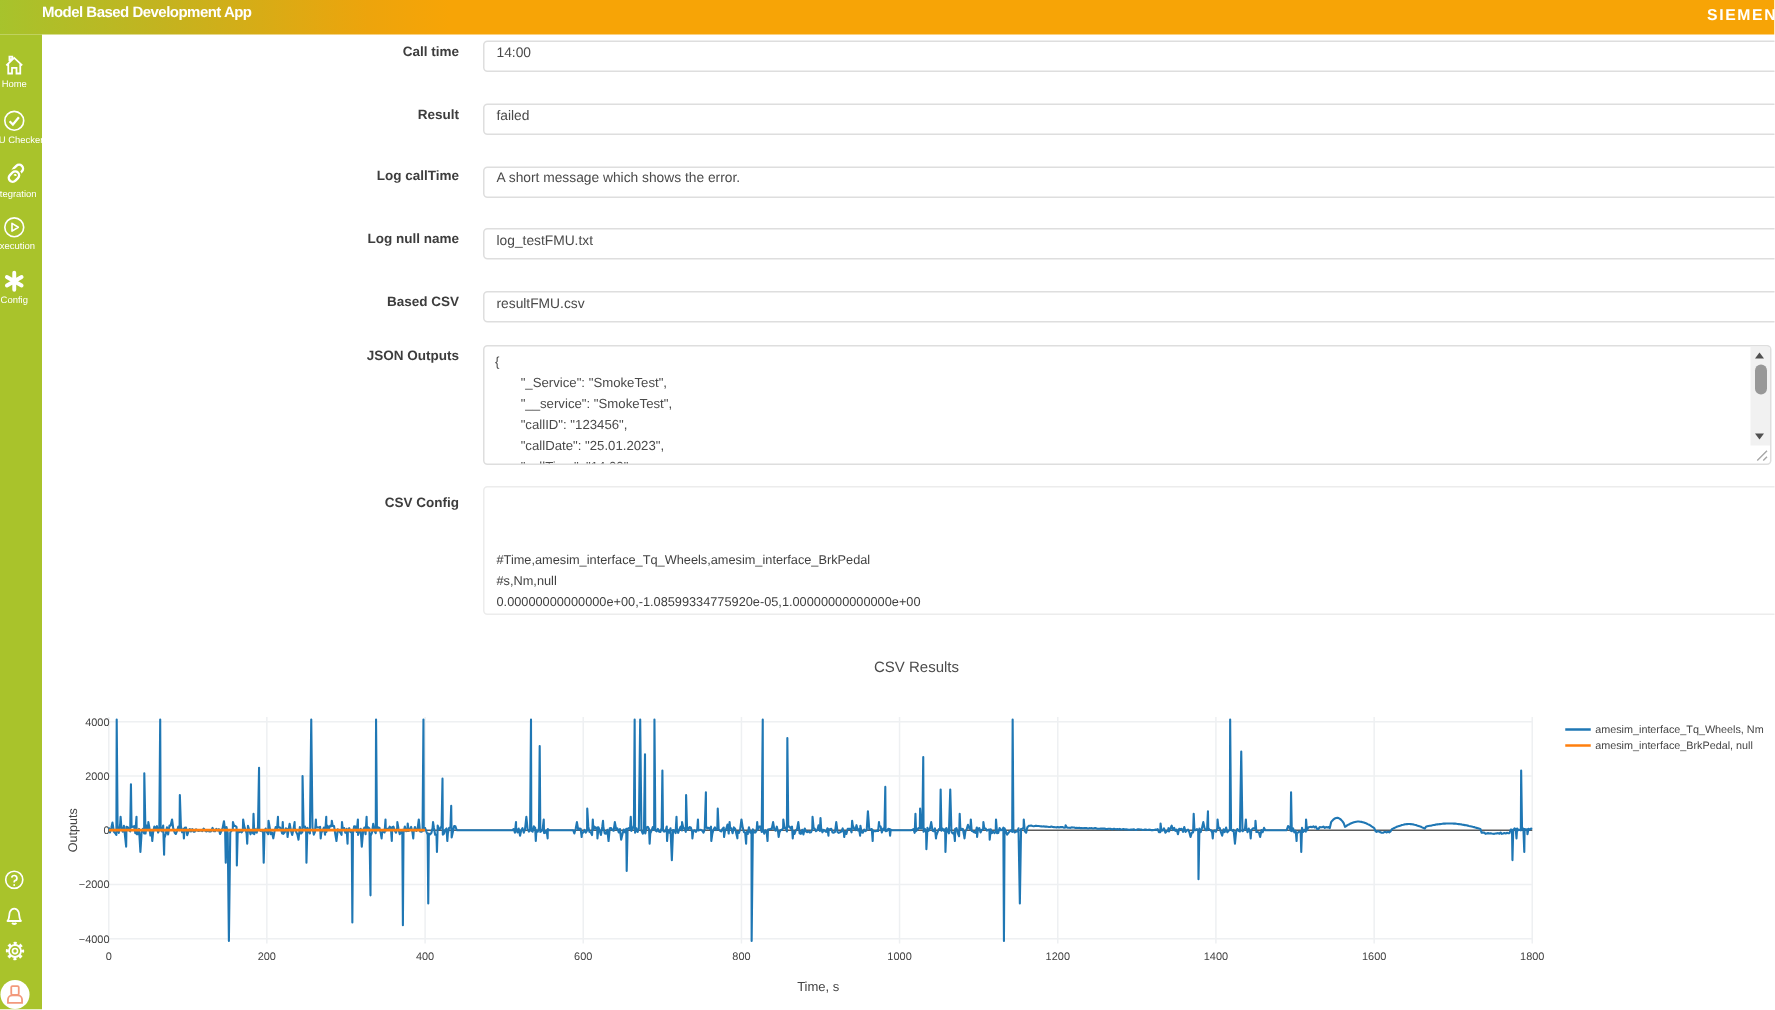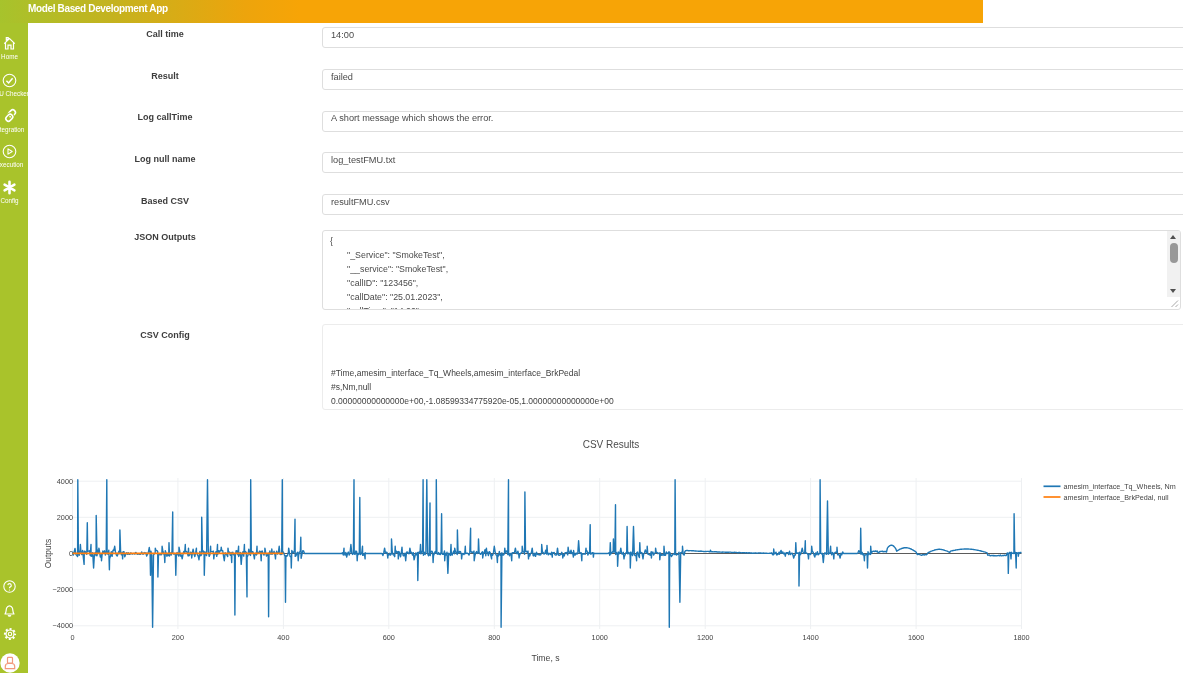--- a/index.html
+++ b/index.html
@@ -1,26 +1,26 @@
 <!DOCTYPE html>
 <html><head>
 <meta charset="utf-8">
 <style>
   * { margin:0; padding:0; box-sizing:border-box; }
   html,body { width:1183px; height:673px; overflow:hidden; background:#fff;
     font-family:"Liberation Sans", sans-serif; position:relative; }
-  .hdr { position:absolute; left:0; top:0; width:983px; height:23px;
+  .hdr { position:absolute; left:0; top:0; width:1183px; height:23px;
     background:linear-gradient(to right,#a7c32c 0px,#c4b31f 110px,#eda40c 245px,#f7a406 300px,#f7a406 100%); }
   .hdr .title { position:absolute; left:28px; top:4px; font-size:10px; line-height:10px; font-weight:bold; color:#fff; letter-spacing:-0.35px; }
   .hdr .logo { position:absolute; left:1138px; top:4.5px; font-size:10.5px; line-height:11px; font-weight:bold; color:#fff; letter-spacing:1.1px; }
   .side { position:absolute; left:0; top:23px; width:27.5px; height:650px; background:#a9c32b; overflow:hidden; }
   .nav-item { position:absolute; left:-26px; width:71px; text-align:center; }
   .nav-item svg { display:block; margin:0 auto; }
   .nav-item .lbl { font-size:6.3px; color:#fff; margin-top:2px; white-space:nowrap; }
-  .form-label { position:absolute; left:0; width:306px; text-align:center; font-size:9px; font-weight:bold; color:#3d3d3d;margin-left:12px; }
+  .form-label { position:absolute; left:0; width:306px; text-align:right; font-size:9px; font-weight:bold; color:#3d3d3d; }
   .inp { position:absolute; left:322px; width:864px; height:21px; border:1px solid #dedede; border-radius:3px;
      background:#fff; font-size:9.2px; color:#4a4a4a; padding:0 8px; white-space:nowrap; overflow:hidden;
      display:block; line-height:12px; padding-top:0.5px; }
   .ta { position:absolute; left:322px; top:230px; width:859px; height:80px; border:1px solid #dedede; border-radius:3px;
      background:#fff; overflow:hidden; }
   .ta .txt { position:absolute; left:7px; top:2.5px; font-size:8.8px; line-height:14px; color:#4a4a4a; white-space:pre; }
   .sb { position:absolute; right:0; top:0; width:13px; height:66px; background:#f1f1f1; }
   .sb .thumb { position:absolute; left:2.5px; top:12px; width:8px; height:20px; background:#989898; border-radius:4px; }
   .sb .arrup { position:absolute; left:3px; top:4px; width:0; height:0; border-left:3.5px solid transparent; border-right:3.5px solid transparent; border-bottom:4.5px solid #505050; }
   .sb .arrdn { position:absolute; left:3px; bottom:4px; width:0; height:0; border-left:3.5px solid transparent; border-right:3.5px solid transparent; border-top:4.5px solid #505050; }

